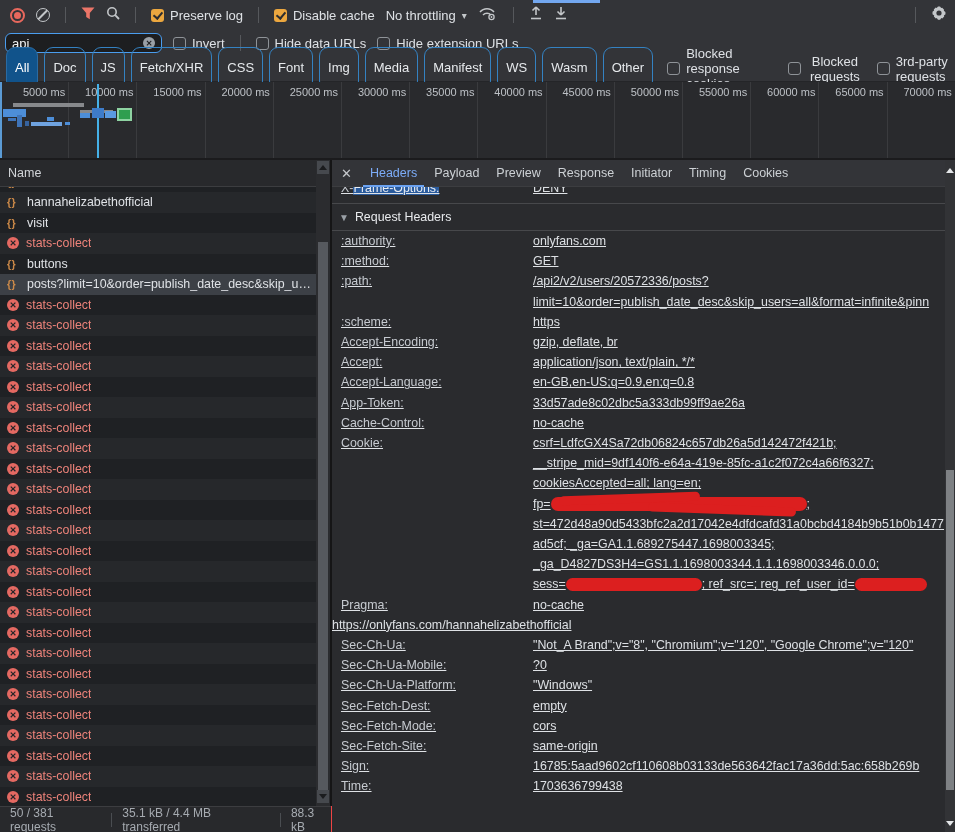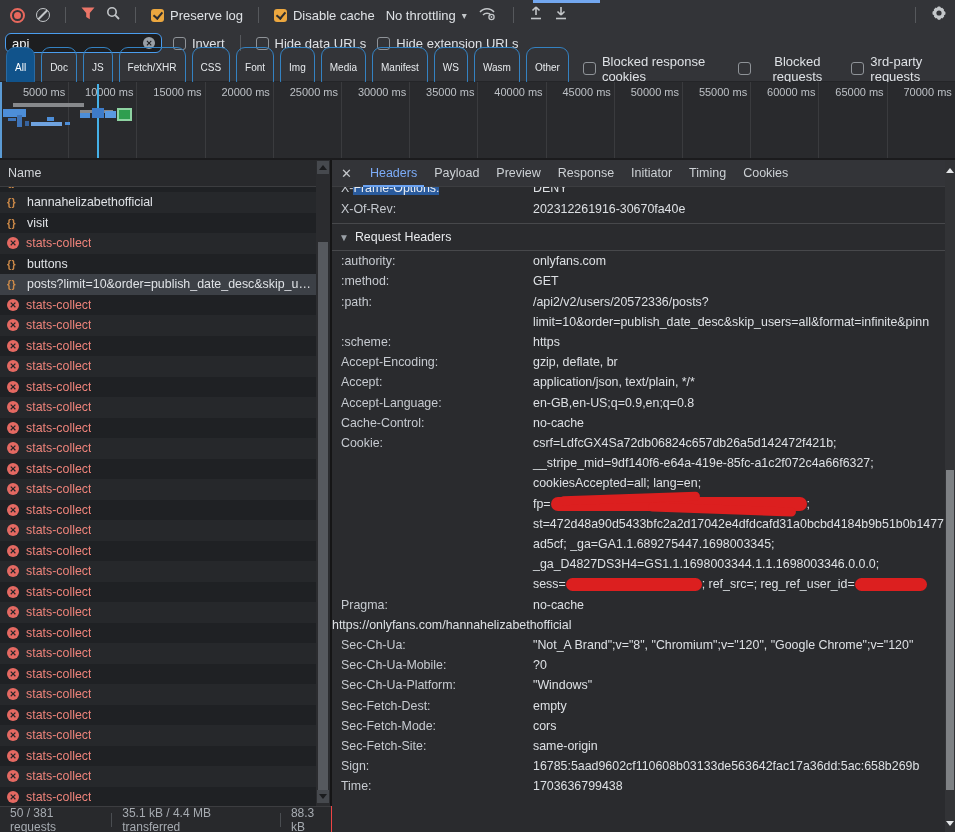--- a/index.html
+++ b/index.html
@@ -27,21 +27,21 @@
        display:flex;align-items:center;gap:11px;padding-left:5px;box-sizing:border-box;}
   .flt-input{position:relative;width:157px;height:20px;background:#1d1e20;border:1px solid #4a9def;
        border-radius:6px;display:flex;align-items:center;padding:0 6px;box-sizing:border-box;}
   .flt-text{font-size:13px;color:#f1f3f4;flex:1;}
   .flt-x{width:12px;height:12px;border-radius:50%;background:#9aa0a6;color:#1d1e20;font-size:8px;
        display:flex;align-items:center;justify-content:center;font-weight:bold;}
   
   .tb3{position:absolute;top:56px;left:0;width:955px;height:26px;background:#333438;
        display:flex;align-items:center;gap:6px;padding-left:6px;box-sizing:border-box;border-bottom:1px solid #242528;}
   .chip{height:17px;line-height:16px;padding:12px 8px;border-radius:9px;border:1px solid #3482c2;
-       color:#e6e9ec;font-size:10px;white-space:nowrap;}
+       color:#e6e9ec;font-size:13px;white-space:nowrap;}
   .chip.active{background:#11538b;border-color:#2a6ba3;color:#ffffff;}
   
   .overview{position:absolute;top:82px;left:0;width:955px;height:78px;background:#292a2d;
        border-bottom:2px solid #1b1b1d;box-sizing:border-box;overflow:hidden;}
   .grid{position:absolute;top:0;bottom:0;width:1px;background:#3a3b3e;}
   .ticklabel{position:absolute;top:4px;width:70px;text-align:right;font-size:11px;color:#bdc1c6;}
   .mark{position:absolute;}
   
   .namehdr{position:absolute;top:160px;left:0;width:316px;height:27px;background:#28292c;
        border-bottom:1px solid #3c3d40;color:#d2d5d9;font-size:12.5px;line-height:26px;
@@ -68,21 +68,21 @@
   .tri-dn{width:0;height:0;border-left:4px solid transparent;border-right:4px solid transparent;border-top:5px solid #1b1c1e;}
   .lthumb{position:absolute;left:2px;width:10px;top:82px;height:548px;background:#56595e;}
   
   .rpanel{position:absolute;top:160px;left:332px;width:613px;height:672px;background:#2a2b2e;overflow:hidden;}
   .tabbar{height:27px;background:#333438;display:flex;align-items:center;border-bottom:1px solid #3c3d40;
        padding-left:9px;gap:3px;box-sizing:border-box;}
   .ic-close{color:#c6c9cd;font-size:13px;margin-right:8px;}
   .tab{padding:0 7px;font-size:12.5px;color:#cdd1d5;height:27px;line-height:26px;box-sizing:border-box;}
   .tab.active{color:#7cacf8;box-shadow:inset 0 -2px 0 #6ba2f0;}
   .hdrcontent{font-size:12.4px;}
-  .hrow{display:flex;line-height:20.2px;}
+  .hrow{display:flex;line-height:20.2px;text-decoration:underline;}
   .hname{width:201px;min-width:201px;padding-left:9px;color:#c6cad0;box-sizing:border-box;}
   .hval{color:#dde0e4;white-space:nowrap;}
   .hl{background:#2a5b9d;color:#e9edf3;}
   .partial{height:12px;overflow:hidden;}
   .partial .hrow{margin-top:-9px;}
   .divider{border-top:1px solid #47484b;margin-top:4px;}
   .sectionrow{display:flex;align-items:center;height:26px;color:#e8eaed;padding-left:7px;
        border-bottom:1px solid #47484b;gap:6px;}
   .sectri{color:#9aa0a6;font-size:10px;}
   .redact{display:inline-block;background:#dc1f1f;border-radius:7px;vertical-align:-3px;position:relative;}
@@ -396,24 +396,20 @@
         <span class="tab">Timing</span>
         <span class="tab">Cookies</span>
       </div>
     <div class="hdrcontent" id="hdrcontent">
         <div class="partial">
           <div class="hrow">
             <div class="hname"><span>X-</span><span class="hl">Frame-Options:</span></div>
             <div class="hval">DENY</div>
           </div>
         </div>
-        <div class="hrow">
-          <div class="hname">X-Of-Rev:</div>
-          <div class="hval">202312261916-30670fa40e</div>
-        </div>
         <div class="divider"></div>
         <div class="sectionrow">
           <span class="sectri">▼</span>
           <span>Request Headers</span>
         </div>
         <div class="hrow">
           <div class="hname">:authority:</div>
           <div class="hval">onlyfans.com</div>
         </div>
         <div class="hrow">
@@ -435,20 +431,24 @@
           <div class="hname">Accept-Encoding:</div>
           <div class="hval">gzip, deflate, br</div>
         </div>
         <div class="hrow">
           <div class="hname">Accept:</div>
           <div class="hval">application/json, text/plain, */*</div>
         </div>
         <div class="hrow">
           <div class="hname">Accept-Language:</div>
           <div class="hval">en-GB,en-US;q=0.9,en;q=0.8</div>
+        </div>
+        <div class="hrow">
+          <div class="hname">App-Token:</div>
+          <div class="hval">33d57ade8c02dbc5a333db99ff9ae26a</div>
         </div>
         <div class="hrow">
           <div class="hname">Cache-Control:</div>
           <div class="hval">no-cache</div>
         </div>
         <div class="hrow">
           <div class="hname">Cookie:</div>
           <div class="hval">
             <div><span>csrf=LdfcGX4Sa72db06824c657db26a5d142472f421b;</span></div>
             <div><span>__stripe_mid=9df140f6-e64a-419e-85fc-a1c2f072c4a66f6327;</span></div>

